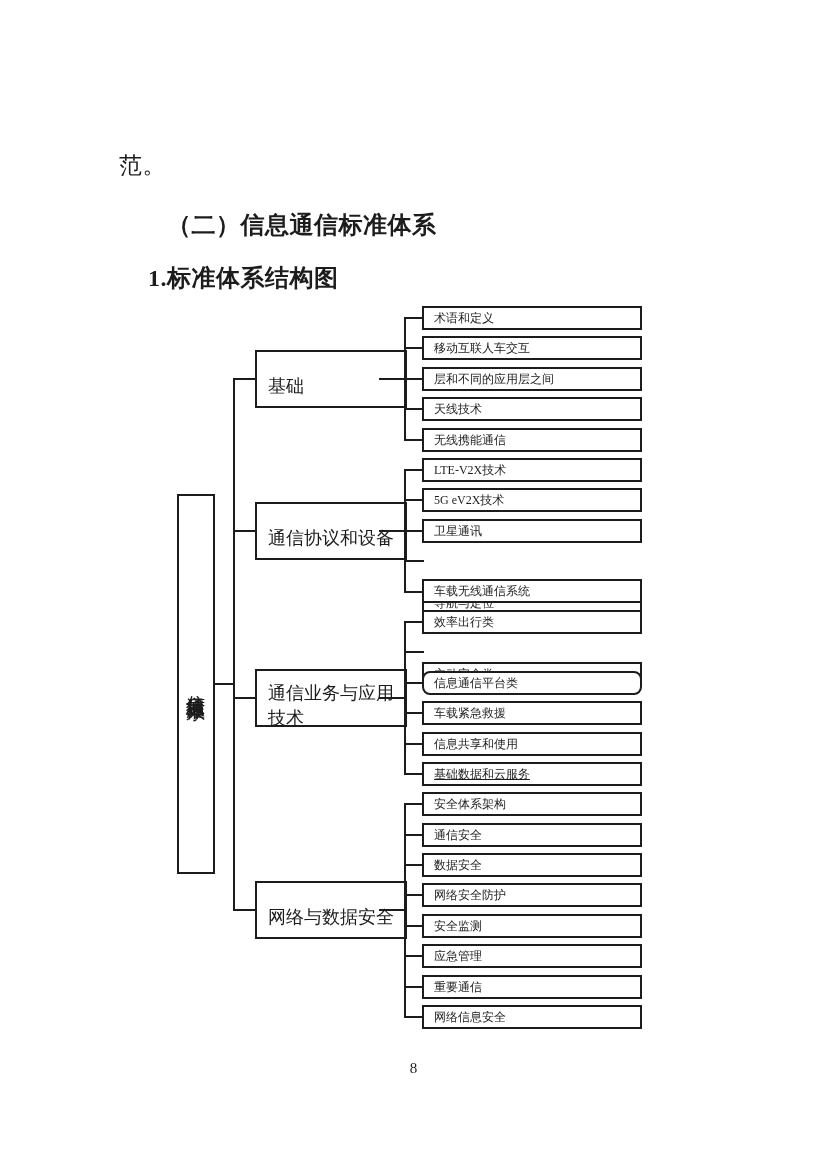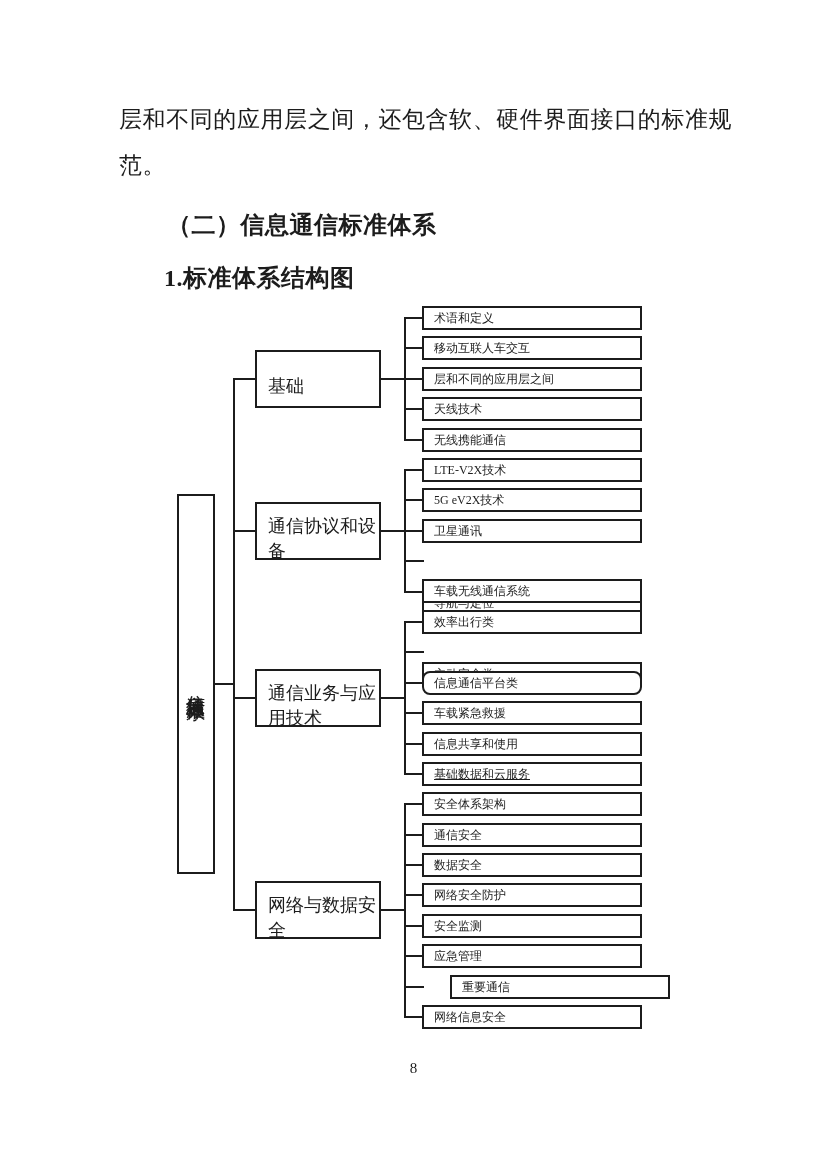--- a/index.html
+++ b/index.html
@@ -12,36 +12,35 @@
     color:#1c1c1c;
     overflow:hidden;
   }
   .body-line{position:absolute;font-size:23px;letter-spacing:.5px;white-space:nowrap;}
   .body-line.justified{white-space:normal;text-align:justify;text-align-last:justify;}
   .heading{position:absolute;font-size:24px;font-weight:bold;letter-spacing:.5px;white-space:nowrap;margin:0;}
   .subheading{position:absolute;font-size:24px;font-weight:bold;letter-spacing:.5px;white-space:nowrap;margin:0;}
   .box{position:absolute;box-sizing:border-box;border:2px solid #1c1c1c;background:#fff;}
   .root{left:177px;top:494px;width:38px;height:380px;display:flex;align-items:center;justify-content:center;}
   .root-text{writing-mode:vertical-rl;text-orientation:upright;font-size:19px;letter-spacing:1px;line-height:1;}
-  .cat{left:255px;width:126px;height:58px;font-size:18px;line-height:25px;padding:16px 2px 1px 11px;display:flex;align-items:center;}
+  .cat{left:255px;width:152px;height:58px;font-size:18px;line-height:25px;padding:16px 2px 1px 11px;display:flex;align-items:center;}
   .leaf{left:422px;width:220px;height:24px;font-size:12px;line-height:20px;padding-left:10px;overflow:hidden;white-space:nowrap;}
   .hline{position:absolute;height:2px;background:#1c1c1c;}
   .vline{position:absolute;width:2px;background:#1c1c1c;}
   .pagenum{position:absolute;left:0;right:0;top:1060px;text-align:center;font-size:15px;}
 </style>
 </head>
 <body>
 
 <div class="page">
 
-  <div class="body-line justified" style="left:119px;top:104px;width:613px;">层和不同的应用层之间，还包含软、硬件界面接口的标准规</div>
   <div class="body-line" style="left:119px;top:150px;">范。</div>
 
   <h2 class="heading" style="left:167px;top:209px;">（二）信息通信标准体系</h2>
-  <h3 class="subheading" style="left:164px;top:262px;">1.标准体系结构图</h3>
+  <h3 class="subheading" style="left:148px;top:262px;">1.标准体系结构图</h3>
 
   <div>
 
     <div class="box root">
       <span class="root-text">信息通信标准体系</span>
     </div>
 
     <div class="box cat" style="top:350px;">
         <span>基础</span>
       </div>
@@ -73,21 +72,21 @@
     <div class="box leaf" style="top:701px;">车载紧急救援</div>
     <div class="box leaf" style="top:732px;">信息共享和使用</div>
     <div class="box leaf" style="top:762px;text-decoration:underline;">基础数据和云服务</div>
 
     <div class="box leaf" style="top:792px;">安全体系架构</div>
     <div class="box leaf" style="top:823px;">通信安全</div>
     <div class="box leaf" style="top:853px;">数据安全</div>
     <div class="box leaf" style="top:883px;">网络安全防护</div>
     <div class="box leaf" style="top:914px;">安全监测</div>
     <div class="box leaf" style="top:944px;">应急管理</div>
-    <div class="box leaf" style="top:975px;margin-left:28px;">重要通信</div>
+    <div class="box leaf" style="top:975px;">重要通信</div>
     <div class="box leaf" style="top:1005px;">网络信息安全</div>
 
     <div class="hline" style="left:213px;top:683px;width:22px;"></div>
     <div class="vline" style="left:233px;top:378px;height:533px;"></div>
 
     <div class="hline" style="left:233px;top:378px;width:24px;"></div>
     <div class="hline" style="left:233px;top:530px;width:24px;"></div>
     <div class="hline" style="left:233px;top:697px;width:24px;"></div>
     <div class="hline" style="left:233px;top:909px;width:24px;"></div>
 

